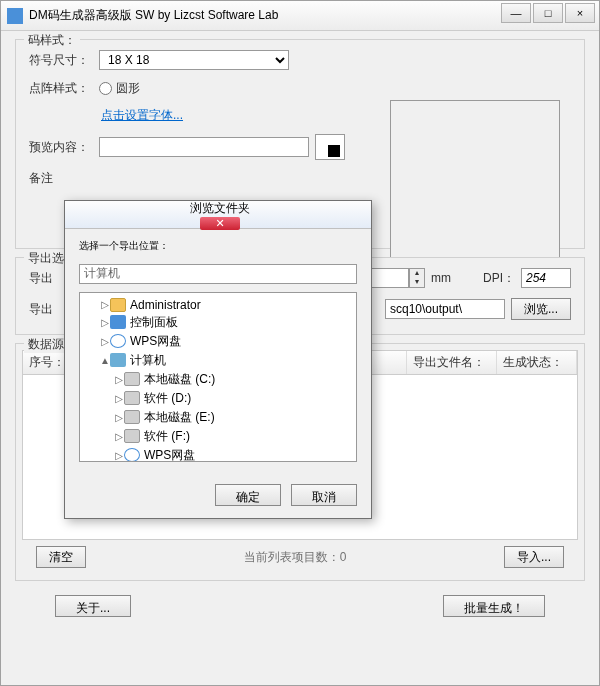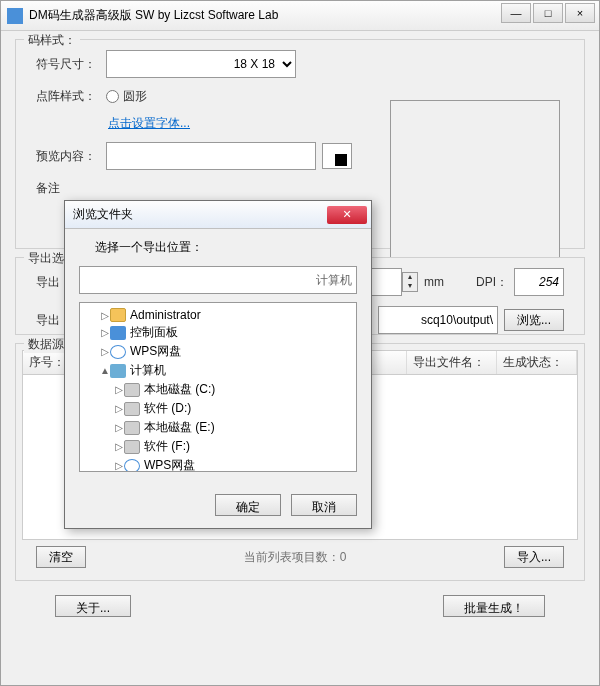--- a/index.html
+++ b/index.html
@@ -7,26 +7,26 @@
 
 
 .main-window { position: absolute; left: 0; top: 0; width: 600px; height: 686px; border: 1px solid #a0a0a0; background: #f0f0f0; }
 .title-bar { height: 30px; background: linear-gradient(to bottom, #fdfdfd, #ececec); border-bottom: 1px solid #ccc; display: flex; align-items: center; padding: 0 6px; font-size: 12px; }
 .title-bar .icon { width: 16px; height: 16px; margin-right: 6px; background: #4a90d9; display: inline-block; }
 .win-controls { position: absolute; right: 4px; top: 2px; display: flex; gap: 0; }
 .win-btn { width: 30px; height: 20px; border: 1px solid #b0b0b0; background: linear-gradient(to bottom,#f8f8f8,#e0e0e0); font-size: 11px; display: flex; align-items: center; justify-content: center; margin-left: 2px; }
 
 .client { padding: 8px 14px; font-size: 12px; color: #333; }
 
-.group { border: 1px solid #d0d0d0; padding: 10px 20px; margin-bottom: 8px; position: relative; background: #f0f0f0; }
+.group { border: 1px solid #d0d0d0; padding: 10px 13px; margin-bottom: 8px; position: relative; background: #f0f0f0; }
 .group-title { position: absolute; top: -8px; left: 8px; background: #f0f0f0; padding: 0 4px; font-size: 12px; }
 
 .row { display: flex; align-items: center; margin-bottom: 10px; gap: 6px; }
 .label { min-width: 64px; }
-select, input[type=text] { border: 1px solid #999; background: #fff; height: 28px; font-size: 12px; padding: 0 4px; text-align: right; }
+select, input[type=text] { border: 1px solid #999; background: #fff; height: 20px; font-size: 12px; padding: 0 4px; }
 .combo { width: 190px; }
 .combo-wide { width: 210px; }
 .radio-lbl { display: inline-flex; align-items: center; gap: 4px; margin-right: 14px; }
 .link { color: #0066cc; text-decoration: underline; margin-left: 72px; cursor: pointer; }
 .preview-box { position: absolute; right: 24px; top: 60px; width: 170px; height: 170px; border: 1px solid #999; background: #f0f0f0; }
 .preview-lbl { position: absolute; right: 150px; top: 64px; font-size: 12px; }
 .small-box { width: 30px; height: 26px; border: 1px solid #999; background: #fff; position: relative; display:inline-block; }
 .small-box::after { content:""; position:absolute; right:4px; bottom:2px; width:12px; height:12px; background:#000; }
 
 .output-row input.path { width: 260px; }
@@ -37,24 +37,24 @@
 .table-header { display: flex; background: linear-gradient(to bottom,#fdfdfd,#ececec); border-bottom: 1px solid #ccc; }
 .th { border-right: 1px solid #ddd; padding: 3px 6px; font-size: 12px; }
 
 .status-bar { display: flex; align-items: center; justify-content: space-between; padding: 6px 14px; }
 .status-center { color: #737373; }
 
 .bottom-bar { display: flex; justify-content: space-between; padding: 6px 40px 10px; }
 
 
 .dialog { position: absolute; left: 64px; top: 200px; width: 308px; background: #f0f0f0; border: 1px solid #707070; box-shadow: 3px 3px 10px rgba(0,0,0,0.3); z-index: 100; }
-.dlg-title { height: 28px; background: linear-gradient(to bottom,#fdfdfd,#e4ecf7); display: flex; align-items: center; justify-content: space-between; padding: 0 4px 0 8px; font-size: 12px; border-bottom: 1px solid #c0c0c0; }
+.dlg-title { height: 28px; background: linear-gradient(to bottom,#fdfdfd,#e4ecf7); display: flex; align-items: center; justify-content: center; padding: 0 4px 0 8px; font-size: 12px; border-bottom: 1px solid #c0c0c0; flex-direction: column; }
 .dlg-close { width: 40px; height: 18px; background: linear-gradient(to bottom,#e67,#c23); color: #fff; display: flex; align-items: center; justify-content: center; font-size: 11px; border-radius: 2px; cursor:pointer; }
 .dlg-body { padding: 10px 14px; }
-.dlg-body .prompt { margin-bottom: 10px; font-size: 12px; margin-left: 16px; }
+.dlg-body .prompt { margin-bottom: 10px; font-size: 10px; }
 .path-input { width: 100%; border: 1px solid #7aa3d4; height: 22px; padding: 0 4px; font-size: 12px; color: #666; margin-bottom: 8px; }
 .tree { border: 1px solid #999; background: #fff; height: 170px; padding: 4px 6px; overflow: auto; font-size: 12px; }
 .tree-item { display: flex; align-items: center; padding: 1px 0; white-space: nowrap; }
 .tri { width: 10px; display: inline-block; color: #666; font-size: 10px; text-align: center; }
 .indent1 { padding-left: 14px; }
 .indent2 { padding-left: 28px; }
 .ic { width: 16px; height: 14px; display: inline-block; margin-right: 4px; border-radius: 2px; }
 .ic-folder { background: #f5c35a; border: 1px solid #caa03a; }
 .ic-panel { background: #4a90d9; }
 .ic-cloud { background: #fff; border: 1px solid #4a90d9; border-radius: 50%; }

